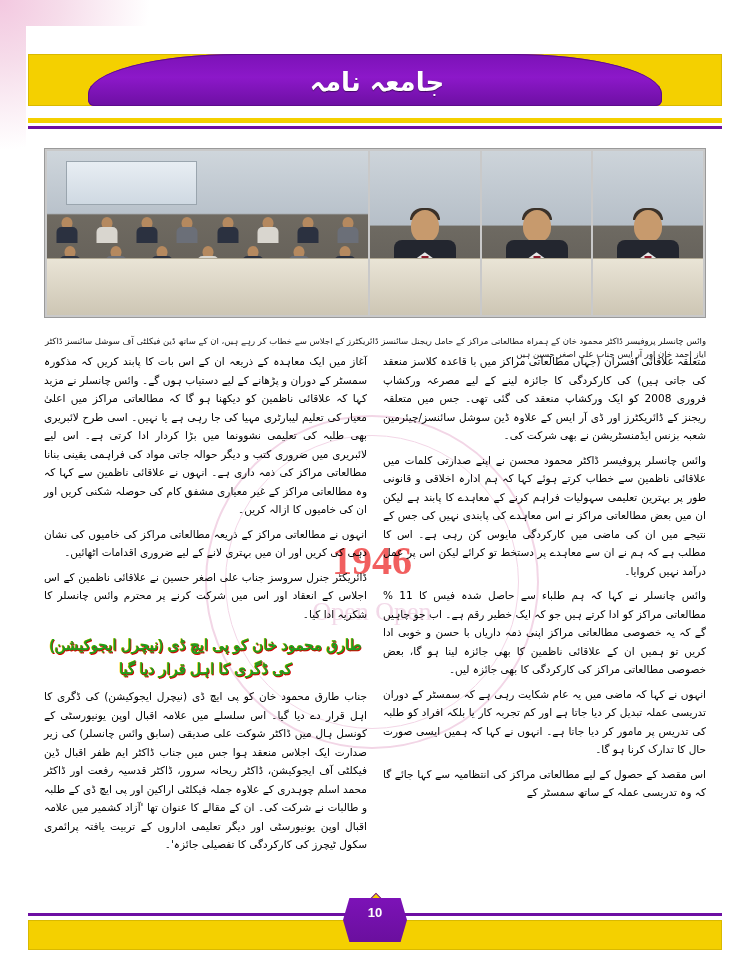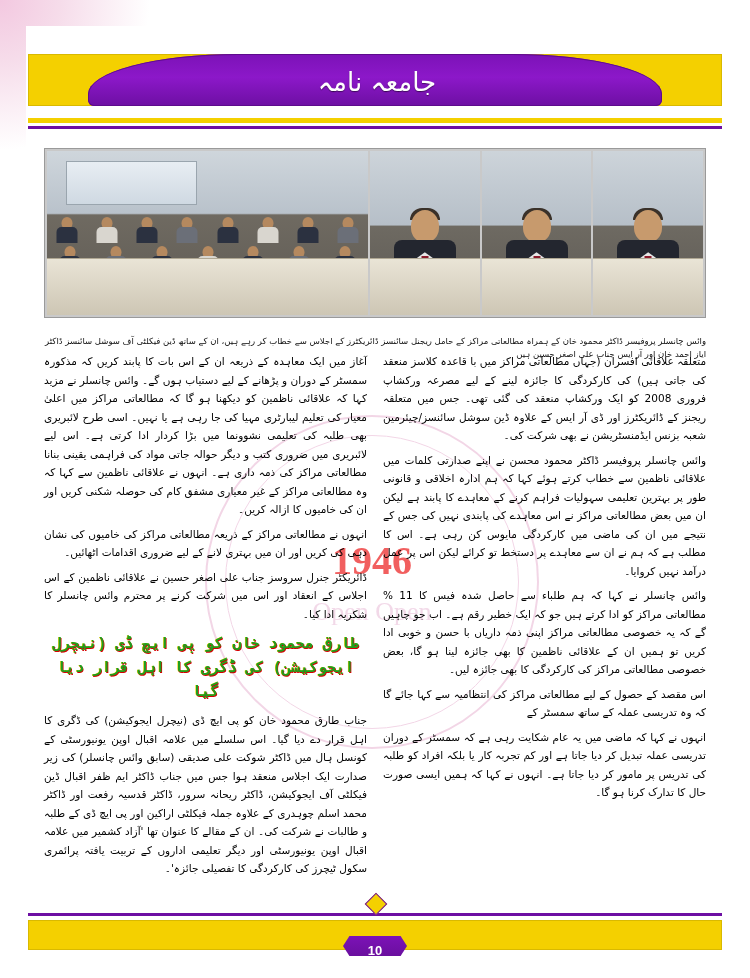--- a/index.html
+++ b/index.html
@@ -68,21 +68,21 @@
     box-shadow: inset 0 0 0 1px #5d0b8c;
   }
   .masthead .title {
     position: absolute;
     left: 4px;
     right: 0;
     top: 13px;
     text-align: center;
     color: #ffffff;
     font-size: 26px;
-    font-weight: normal;
+    font-weight: bold;
     font-family: "DejaVu Sans", sans-serif;
     direction: rtl;
     letter-spacing: 1px;
     text-shadow: 0 1px 1px rgba(0,0,0,.45);
   }
   .rule-yellow {
     position: absolute;
     left: 28px;
     width: 694px;
     height: 5px;
@@ -295,21 +295,21 @@
     font-size: 10.5px;
     line-height: 18.5px;
     color: #000;
     font-family: "DejaVu Sans", sans-serif;
   }
   .col p { margin: 0 0 6px 0; }
   .headline {
     margin: 10px 0 6px 0;
     text-align: center;
     direction: rtl;
-    font-family: Liberation Mono, monospace;
+    font-family: Liberation Sans, sans-serif;
     font-size: 15px;
     font-weight: bold;
     line-height: 24px;
     color: #1f9e1f;
     text-shadow: 0.7px 0.7px 0 #d60000, -0.5px -0.5px 0 #ffd400;
   }
   
   .footer-band {
     position: absolute;
     left: 28px;
@@ -324,23 +324,23 @@
     position: absolute;
     left: 28px;
     bottom: 62px;
     width: 694px;
     height: 3px;
     background: #6d0fa3;
   }
   .page-badge {
     position: absolute;
     left: 343px;
-    bottom: 22px;
+    bottom: 36px;
     width: 64px;
-    height: 20px;
+    height: 44px;
   }
   .page-badge .plate {
     position: absolute;
     inset: 0;
     background: linear-gradient(to bottom, #7c12b7, #6a0f9e);
     clip-path: polygon(10% 0, 90% 0, 100% 50%, 90% 100%, 10% 100%, 0 50%);
   }
   .page-badge .num {
     position: absolute;
     left: 0; right: 0; top: 7px;
@@ -497,22 +497,22 @@
       <p>آغاز میں ایک معاہدہ کے ذریعہ ان کے اس بات کا پابند کریں کہ مذکورہ سمسٹر کے دوران و پڑھانے کے لیے دستیاب ہوں گے۔ وائس چانسلر نے مزید کہا کہ علاقائی ناظمین کو دیکھنا ہو گا کہ مطالعاتی مراکز میں اعلیٰ معیار کی تعلیم لیبارٹری مہیا کی جا رہی ہے یا نہیں۔ اسی طرح لائبریری بھی طلبہ کی تعلیمی نشوونما میں بڑا کردار ادا کرتی ہے۔ اس لیے لائبریری میں ضروری کتب و دیگر حوالہ جاتی مواد کی فراہمی یقینی بنانا مطالعاتی مراکز کی ذمہ داری ہے۔ انہوں نے علاقائی ناظمین سے کہا کہ وہ مطالعاتی مراکز کے غیر معیاری مشفق کام کی حوصلہ شکنی کریں اور ان کی خامیوں کا ازالہ کریں۔</p>
       <p>انہوں نے مطالعاتی مراکز کے ذریعہ مطالعاتی مراکز کی خامیوں کی نشان دہی کی کریں اور ان میں بہتری لانے کے لیے ضروری اقدامات اٹھائیں۔</p>
       <p>ڈائریکٹر جنرل سروسز جناب علی اصغر حسین نے علاقائی ناظمین کے اس اجلاس کے انعقاد اور اس میں شرکت کرنے پر محترم وائس چانسلر کا شکریہ ادا کیا۔</p>
       <div class="headline">طارق محمود خان کو پی ایچ ڈی (نیچرل ایجوکیشن) کی ڈگری کا اہل قرار دیا گیا</div>
       <p>جناب طارق محمود خان کو پی ایچ ڈی (نیچرل ایجوکیشن) کی ڈگری کا اہل قرار دے دیا گیا۔ اس سلسلے میں علامہ اقبال اوپن یونیورسٹی کے کونسل ہال میں ڈاکٹر شوکت علی صدیقی (سابق وائس چانسلر) کی زیر صدارت ایک اجلاس منعقد ہوا جس میں جناب ڈاکٹر ایم ظفر اقبال ڈین فیکلٹی آف ایجوکیشن، ڈاکٹر ریحانہ سرور، ڈاکٹر قدسیہ رفعت اور ڈاکٹر محمد اسلم چوہدری کے علاوہ جملہ فیکلٹی اراکین اور پی ایچ ڈی کے طلبہ و طالبات نے شرکت کی۔ ان کے مقالے کا عنوان تھا 'آزاد کشمیر میں علامہ اقبال اوپن یونیورسٹی اور دیگر تعلیمی اداروں کے تربیت یافتہ پرائمری سکول ٹیچرز کی کارکردگی کا تفصیلی جائزہ'۔</p>
     </div>
     <div class="col">
       <p>متعلقہ علاقائی افسران (جہاں مطالعاتی مراکز میں با قاعدہ کلاسز منعقد کی جاتی ہیں) کی کارکردگی کا جائزہ لینے کے لیے مصرعہ ورکشاپ فروری 2008 کو ایک ورکشاپ منعقد کی گئی تھی۔ جس میں متعلقہ ریجنز کے ڈائریکٹرز اور ڈی آر ایس کے علاوہ ڈین سوشل سائنسز/چیئرمین شعبہ بزنس ایڈمنسٹریشن نے بھی شرکت کی۔</p>
       <p>وائس چانسلر پروفیسر ڈاکٹر محمود محسن نے اپنے صدارتی کلمات میں علاقائی ناظمین سے خطاب کرتے ہوئے کہا کہ ہم ادارہ اخلاقی و قانونی طور پر بہترین تعلیمی سہولیات فراہم کرنے کے معاہدے کا پابند ہے لیکن ان میں بعض مطالعاتی مراکز نے اس معاہدے کی پابندی نہیں کی جس کے نتیجے میں ان کی ماضی میں کارکردگی مایوس کن رہی ہے۔ اس کا مطلب ہے کہ ہم نے ان سے معاہدے پر دستخط تو کرائے لیکن اس پر عمل درآمد نہیں کروایا۔</p>
       <p>وائس چانسلر نے کہا کہ ہم طلباء سے حاصل شدہ فیس کا 11 % مطالعاتی مراکز کو ادا کرتے ہیں جو کہ ایک خطیر رقم ہے۔ اب جو چاہیں گے کہ یہ خصوصی مطالعاتی مراکز اپنی ذمہ داریاں با حسن و خوبی ادا کریں تو ہمیں ان کے علاقائی ناظمین کا بھی جائزہ لینا ہو گا، بعض خصوصی مطالعاتی مراکز کی کارکردگی کا بھی جائزہ لیں۔</p>
+      <p>انہوں نے کہا کہ ماضی میں یہ عام شکایت رہی ہے کہ سمسٹر کے دوران تدریسی عملہ تبدیل کر دیا جاتا ہے اور کم تجربہ کار یا بلکہ افراد کو طلبہ کی تدریس پر مامور کر دیا جاتا ہے۔ انہوں نے کہا کہ ہمیں ایسی صورت حال کا تدارک کرنا ہو گا۔</p>
       <p>اس مقصد کے حصول کے لیے مطالعاتی مراکز کی انتظامیہ سے کہا جائے گا کہ وہ تدریسی عملہ کے ساتھ سمسٹر کے</p>
-      <p>انہوں نے کہا کہ ماضی میں یہ عام شکایت رہی ہے کہ سمسٹر کے دوران تدریسی عملہ تبدیل کر دیا جاتا ہے اور کم تجربہ کار یا بلکہ افراد کو طلبہ کی تدریس پر مامور کر دیا جاتا ہے۔ انہوں نے کہا کہ ہمیں ایسی صورت حال کا تدارک کرنا ہو گا۔</p>
     </div>
   </div>
 
   <div class="footer-rule"></div>
   <div class="diamond"></div>
   <div class="footer-band"></div>
   <div class="page-badge">
     <div class="plate"></div>
     <div class="num">10</div>
   </div>

